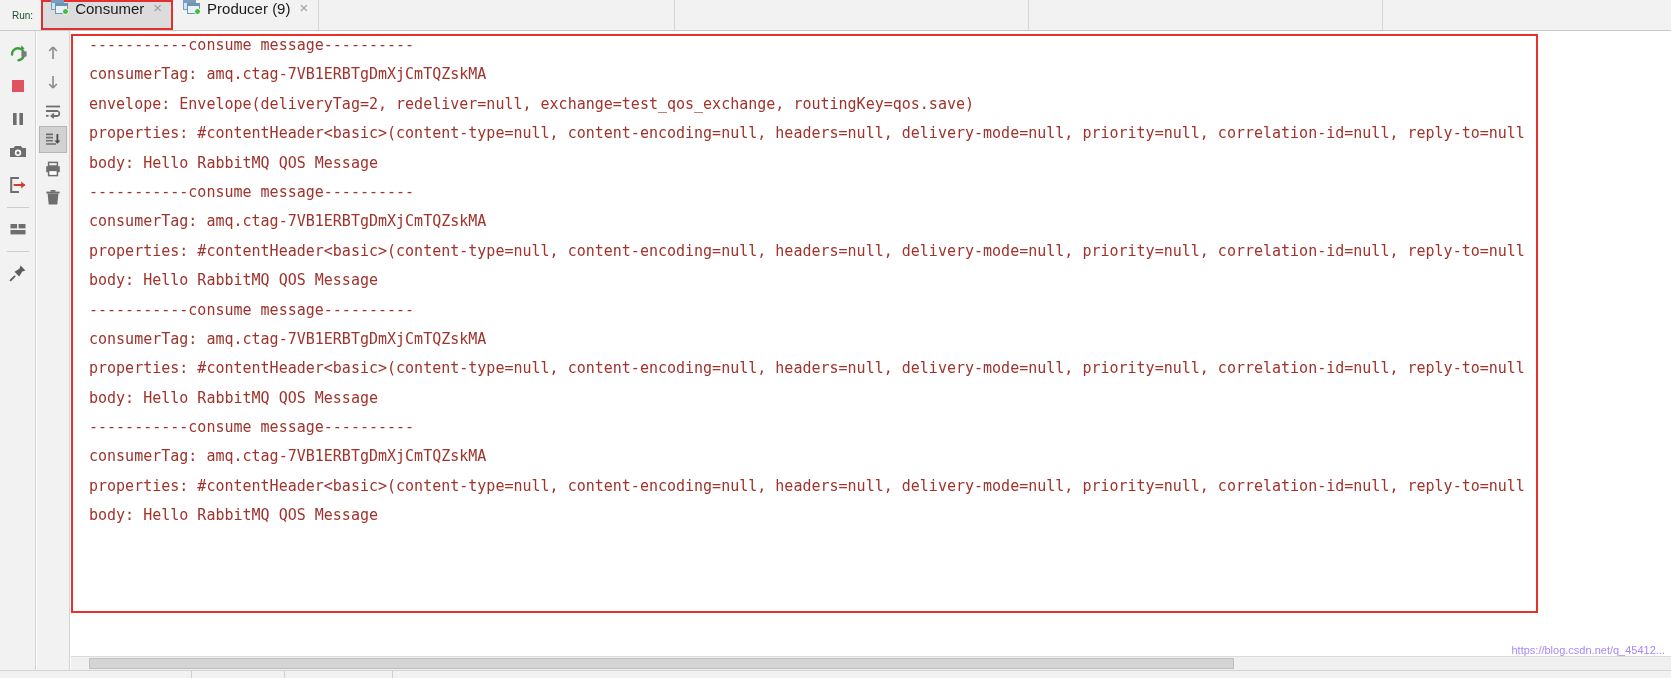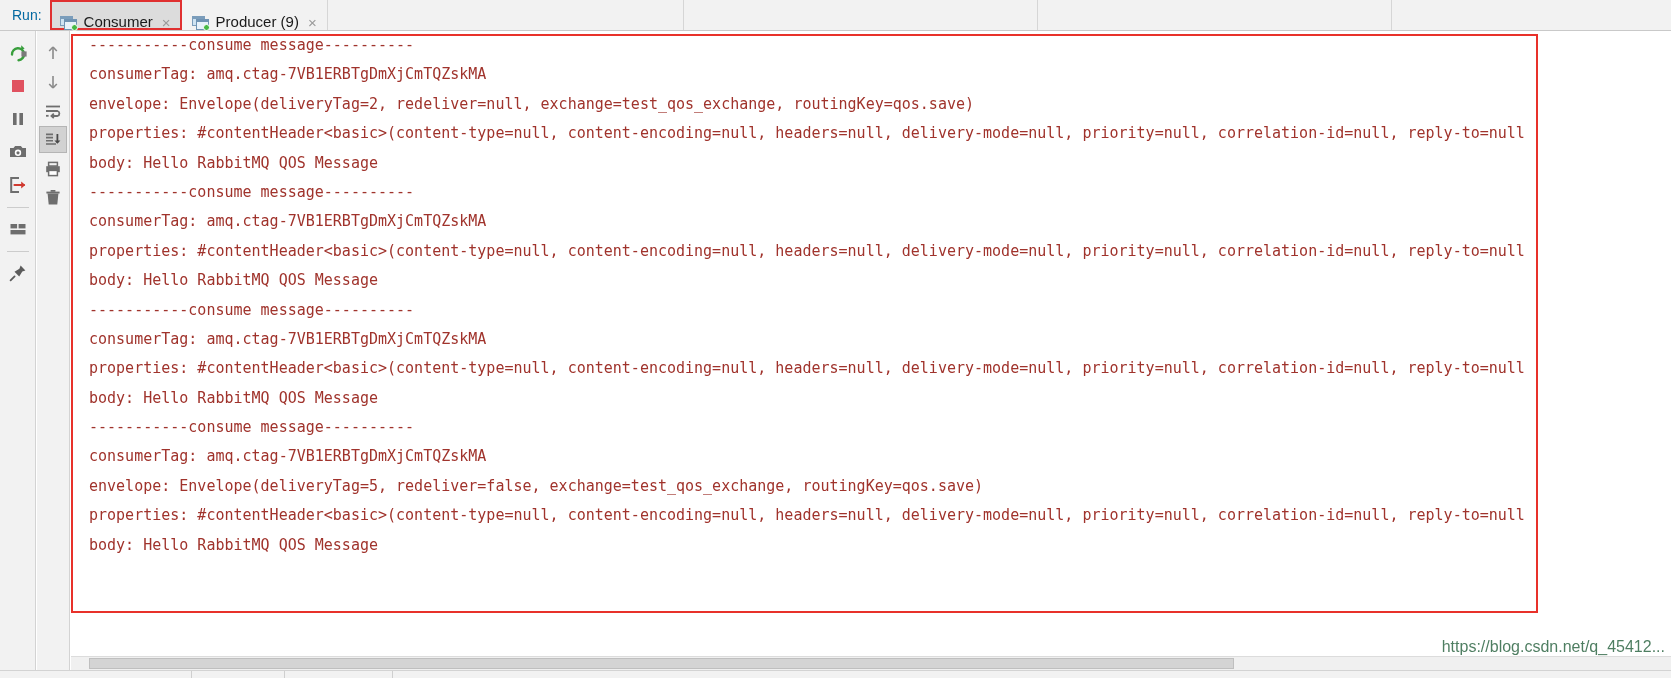--- a/index.html
+++ b/index.html
@@ -22,28 +22,28 @@
     width: 1671px; height: 30px;
     background: #f2f2f2;
     border-bottom: 1px solid #c9c9c9;
     display: flex;
     align-items: stretch;
   }
   .run-label {
     display: flex;
     align-items: center;
     padding: 0 8px 0 12px;
-    font-size: 14px;
-    color: #0369a1;
+    font-size: 10px;
+    color: #14532d;
     background: #f2f2f2;
     white-space: nowrap;
   }
   .tab {
     display: flex;
-    align-items: flex-end;
+    align-items: flex-start;
     gap: 7px;
     padding: 0 10px;
     font-size: 15px;
     color: #1a1a1a;
     white-space: nowrap;
     position: relative;
     border-right: 1px solid #d6d6d6;
   }
   .tab.active {
     background: #dcdcdc;
@@ -236,22 +236,22 @@
     width: 1px; height: 8px;
     background: #cfcfcf;
   }
 
   
   .watermark {
     position: absolute;
     right: 6px;
     bottom: 22px;
     font-family: "Liberation Sans", sans-serif;
-    font-size: 16px;
-    color: #14532d;
+    font-size: 11px;
+    color: #8b5cf6;
     opacity: 0.75;
     white-space: nowrap;
     z-index: 13;
   }
 </style>
 </head>
 <body>
 
 <div class="tabstrip">
   <div class="run-label">Run:</div>
@@ -402,21 +402,20 @@
     <div class="log-line">-----------consume message----------</div>
     <div class="log-line">consumerTag: amq.ctag-7VB1ERBTgDmXjCmTQZskMA</div>
     <div class="log-line">properties: #contentHeader&lt;basic&gt;(content-type=null, content-encoding=null, headers=null, delivery-mode=null, priority=null, correlation-id=null, reply-to=null</div>
     <div class="log-line">body: Hello RabbitMQ QOS Message</div>
     <div class="log-line">-----------consume message----------</div>
     <div class="log-line">consumerTag: amq.ctag-7VB1ERBTgDmXjCmTQZskMA</div>
     <div class="log-line">properties: #contentHeader&lt;basic&gt;(content-type=null, content-encoding=null, headers=null, delivery-mode=null, priority=null, correlation-id=null, reply-to=null</div>
     <div class="log-line">body: Hello RabbitMQ QOS Message</div>
     <div class="log-line">-----------consume message----------</div>
     <div class="log-line">consumerTag: amq.ctag-7VB1ERBTgDmXjCmTQZskMA</div>
-    <div class="log-line">envelope: Envelope(deliveryTag=5, redeliver=false, exchange=test_qos_exchange, routingKey=qos.save)</div>
     <div class="log-line">properties: #contentHeader&lt;basic&gt;(content-type=null, content-encoding=null, headers=null, delivery-mode=null, priority=null, correlation-id=null, reply-to=null</div>
     <div class="log-line">body: Hello RabbitMQ QOS Message</div>
   </div>
 </div>
 
 <div class="red-box"></div>
 
 <div class="watermark">https://blog.csdn.net/q_45412...</div>
 
 <div class="hscroll-track">

